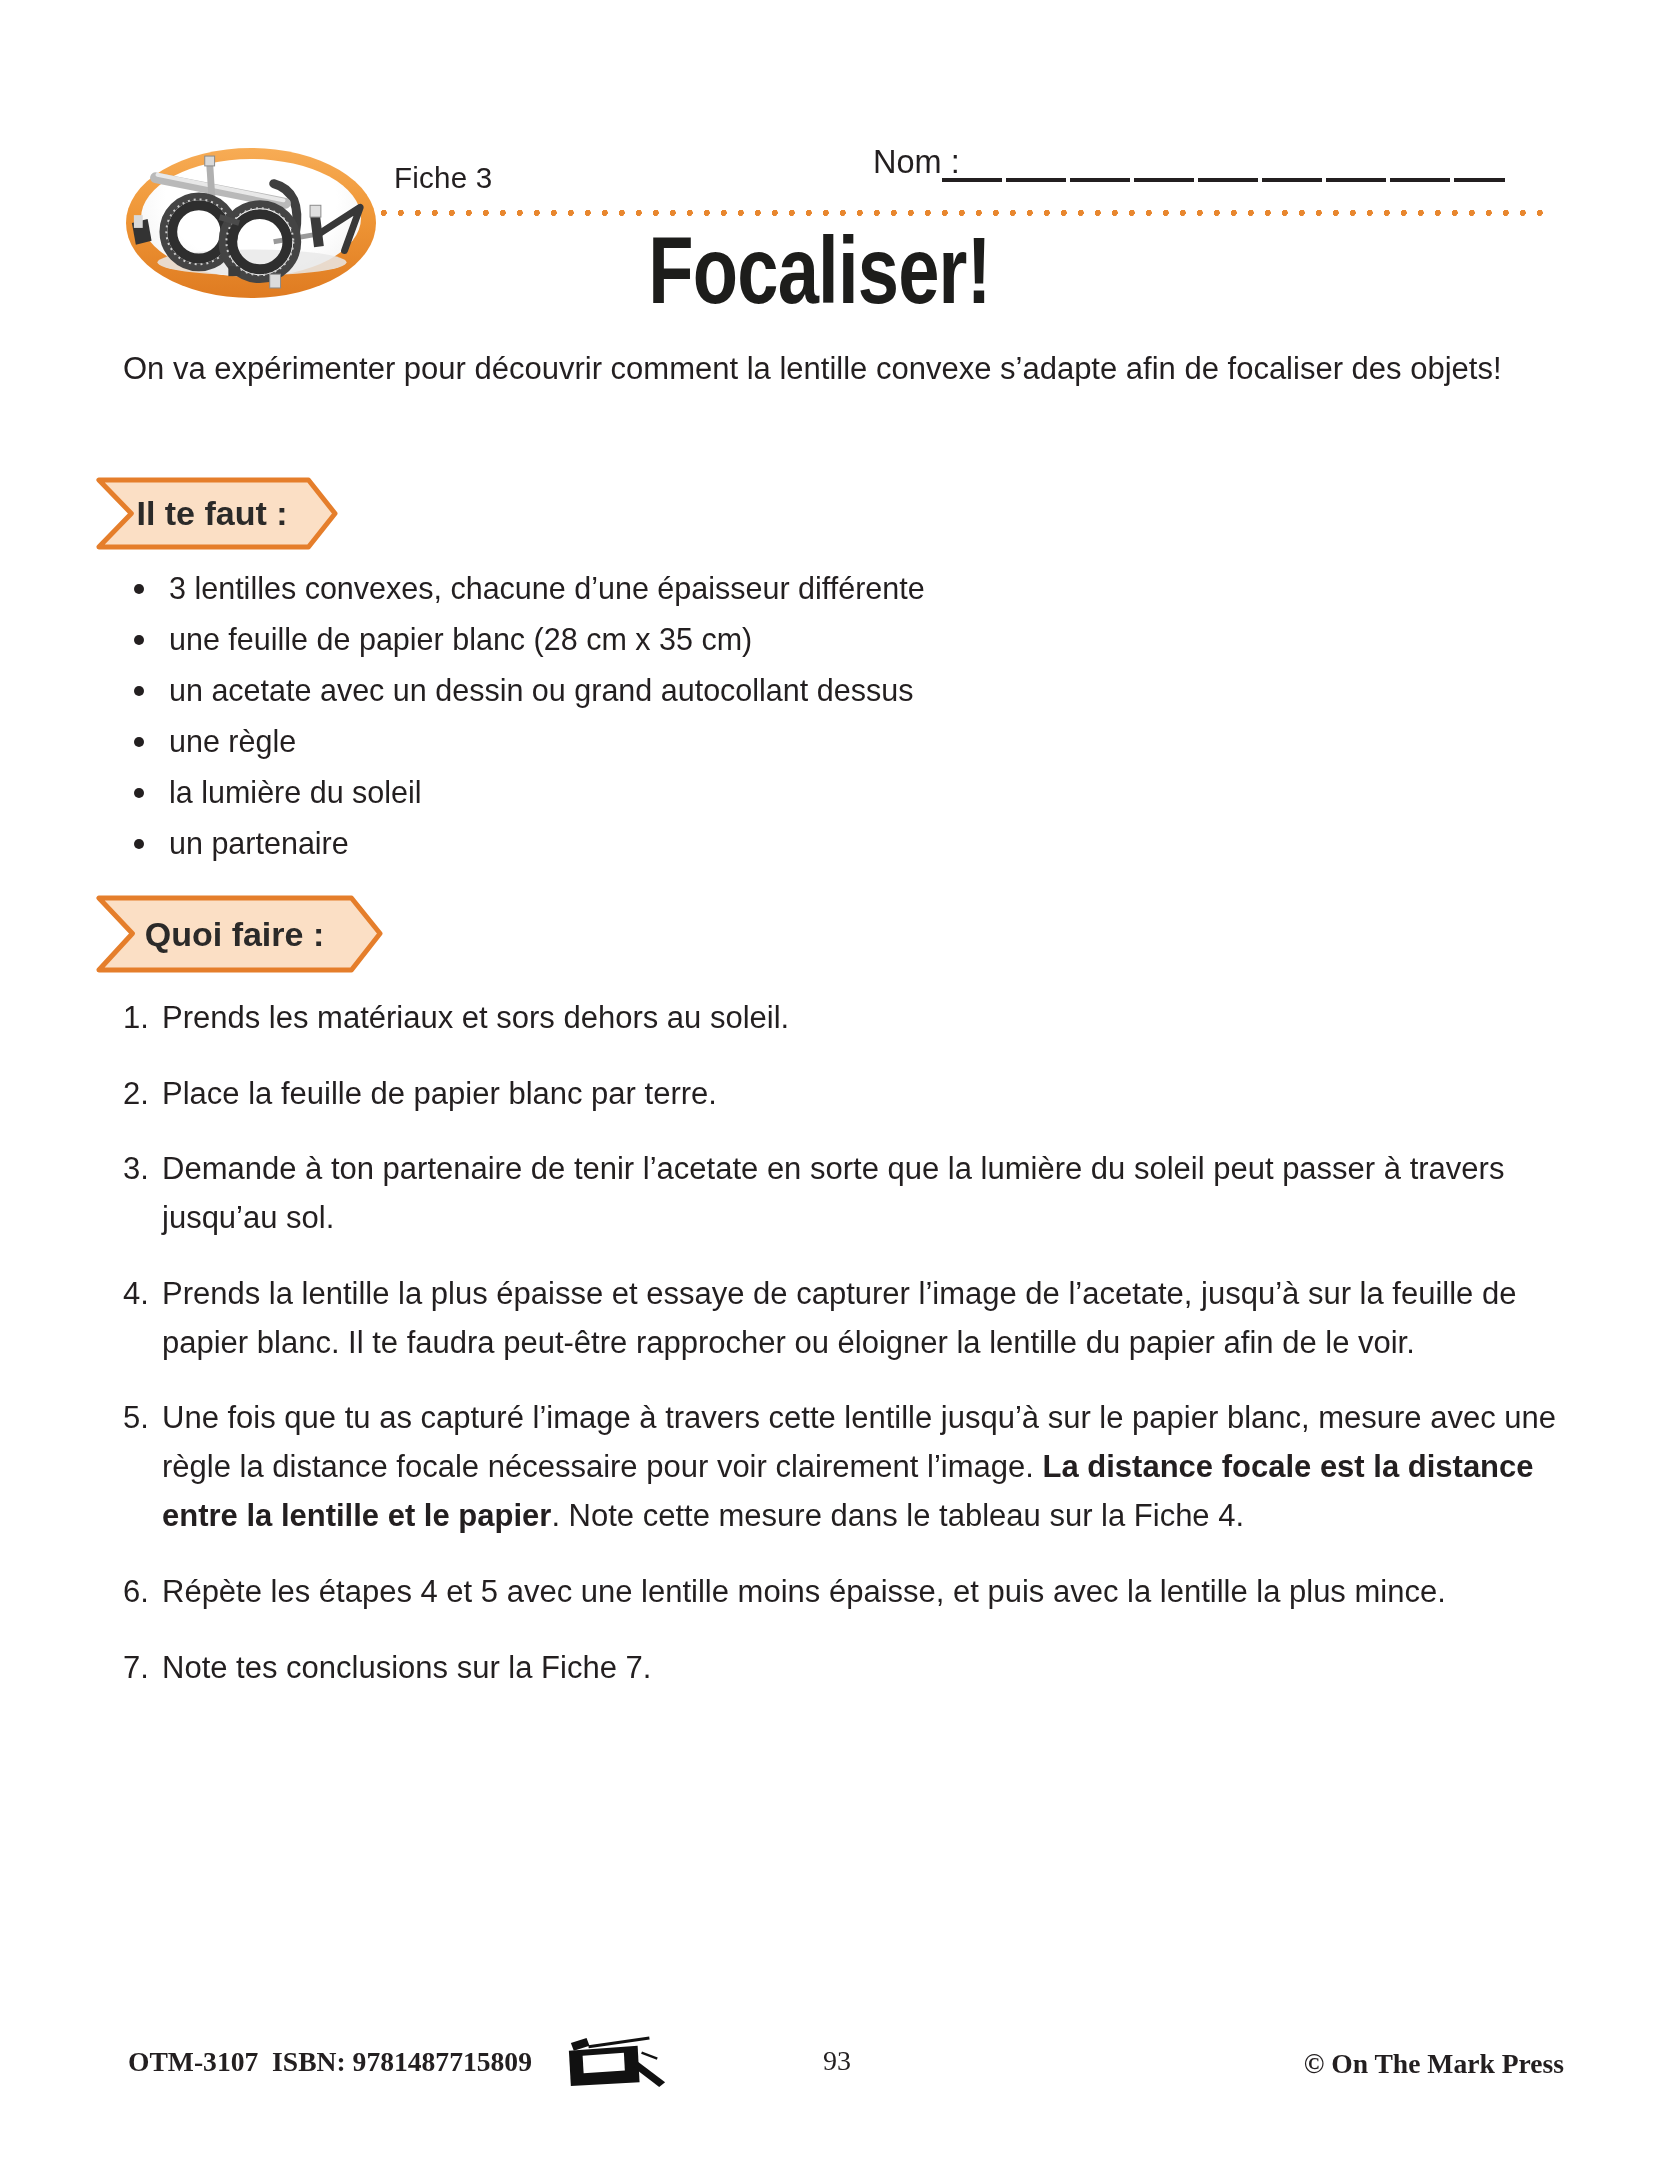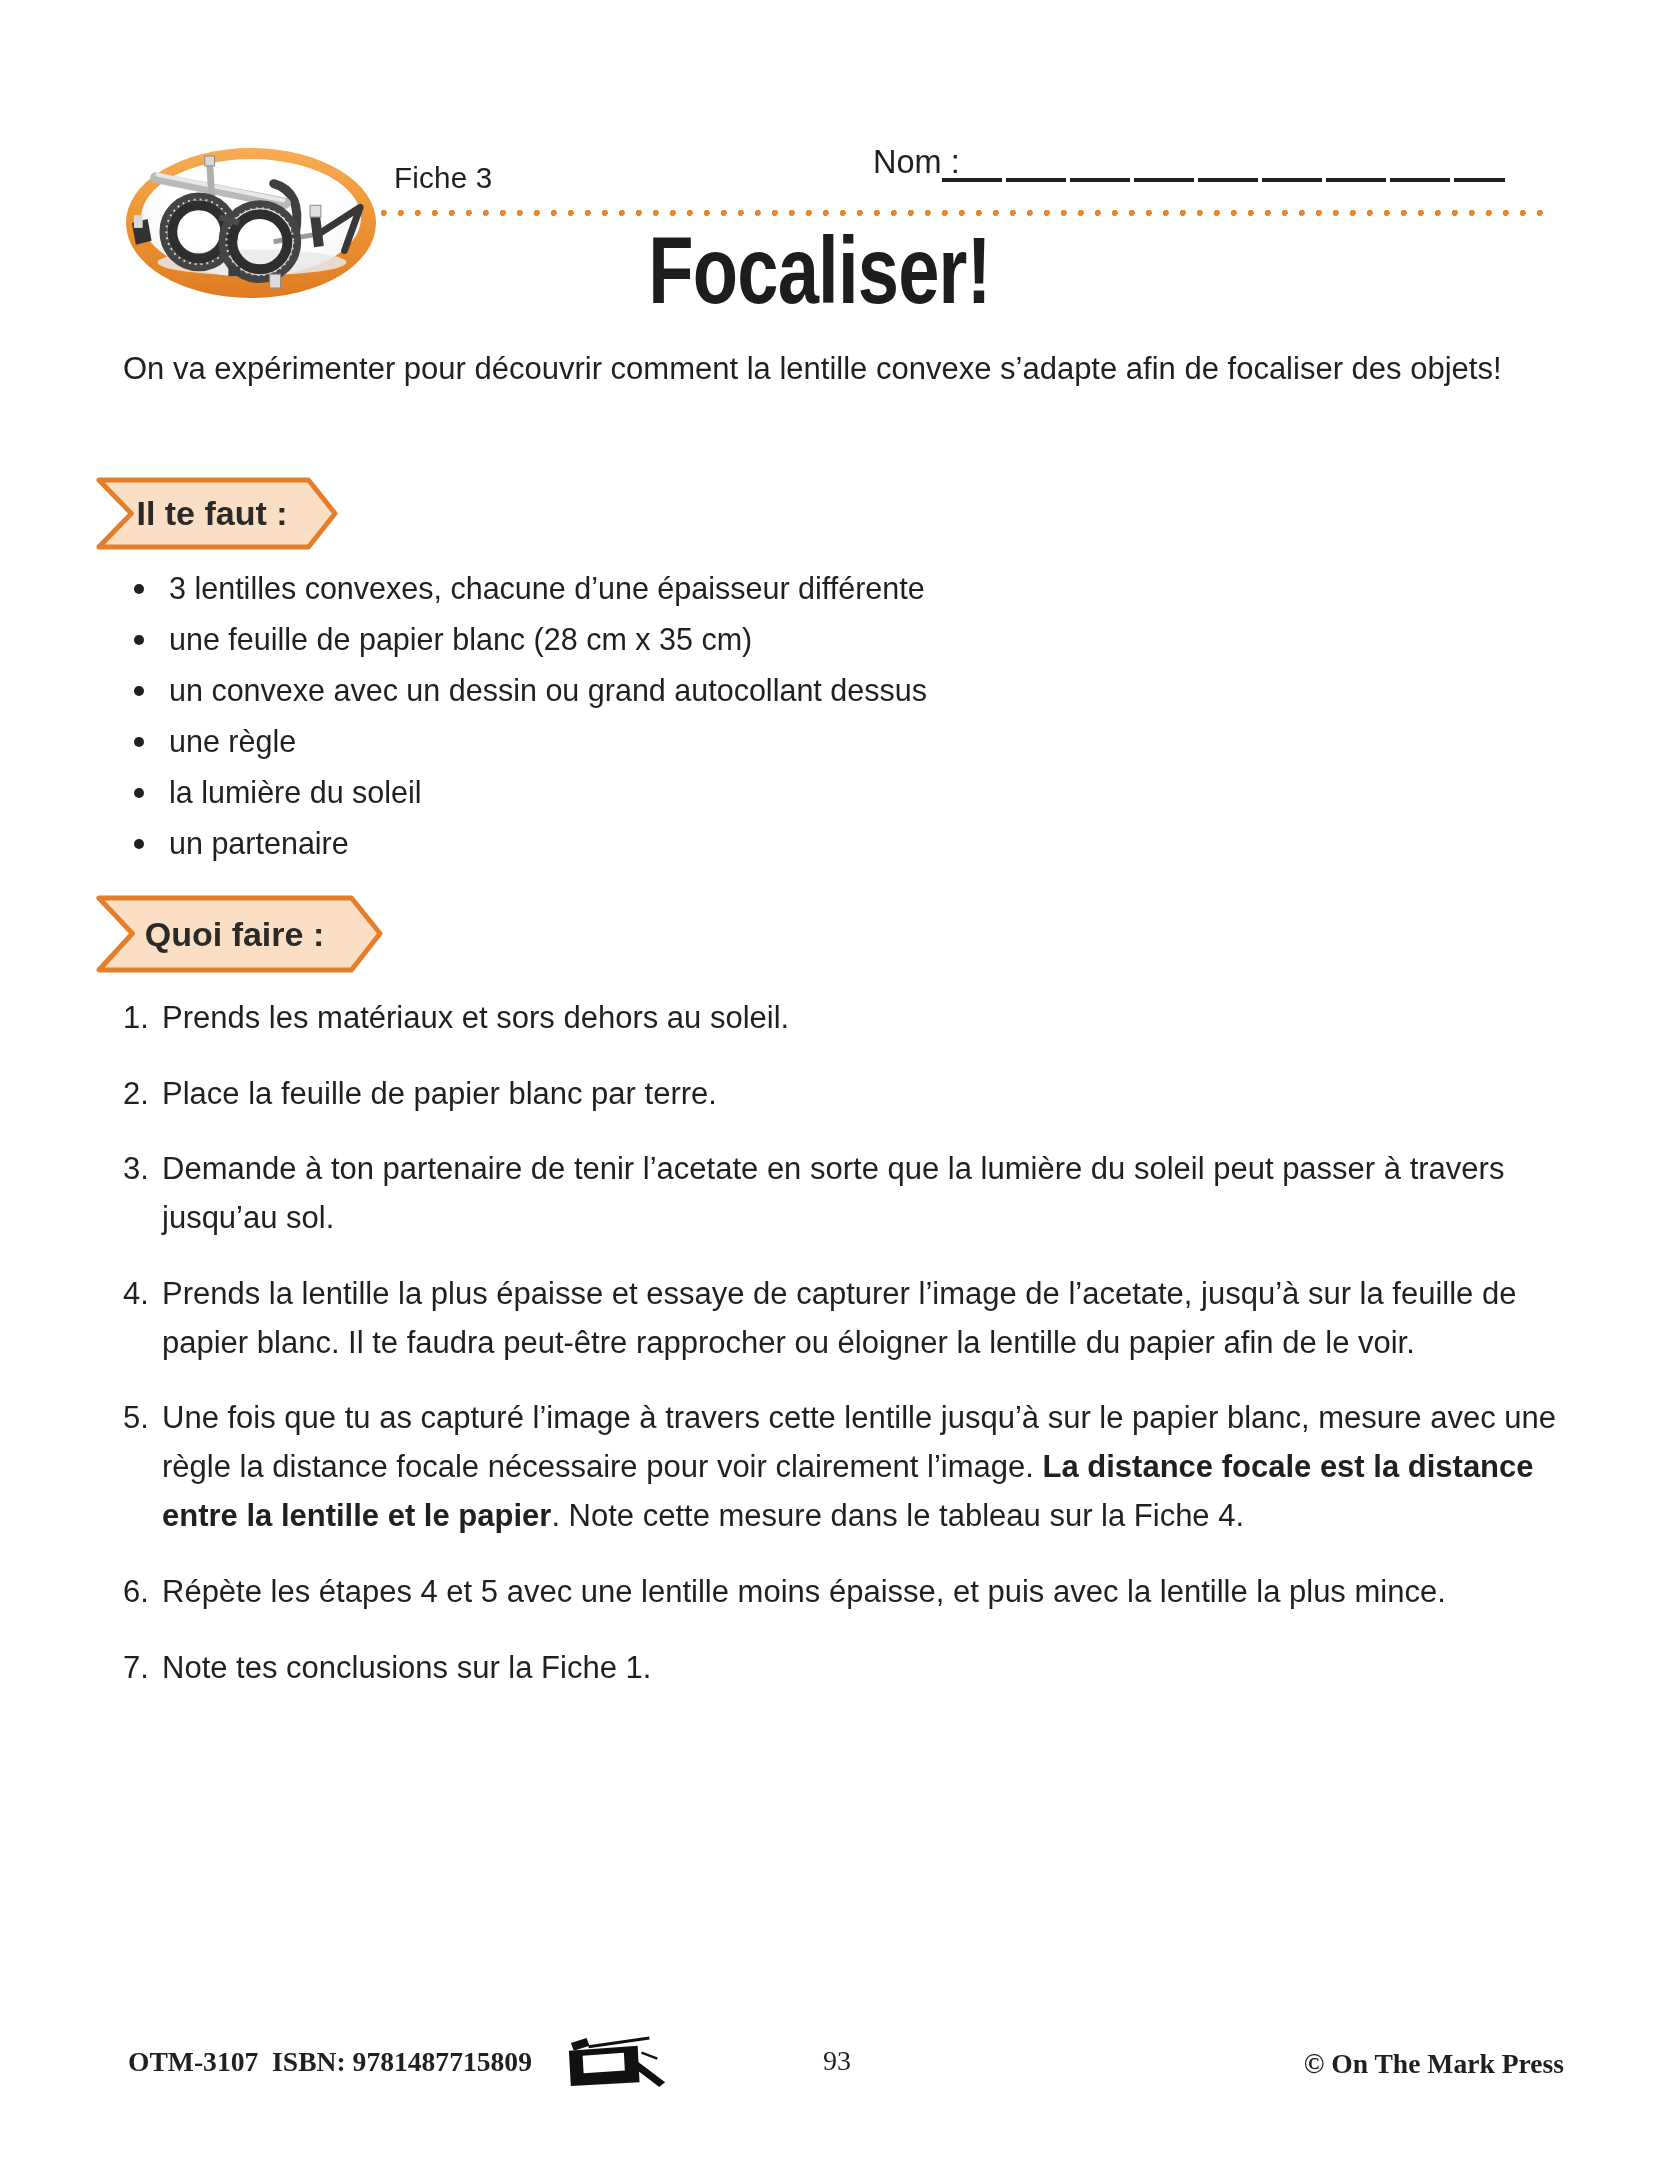--- a/index.html
+++ b/index.html
@@ -113,41 +113,41 @@
   <div class="badge badge-materials">
     <svg width="248" height="73" viewBox="0 0 252 74">
       <polygon points="8,3 221,3 248,37 221,71 8,71 41,37" fill="#FBDFC5" stroke="#E57E2B" stroke-width="5" stroke-linejoin="round"></polygon>
     </svg>
     <span class="badge-label">Il te faut :</span>
   </div>
 
   <ul class="materials">
       <li>3 lentilles convexes, chacune d’une épaisseur différente</li>
       <li>une feuille de papier blanc (28 cm x 35 cm)</li>
-      <li>un convexe avec un dessin ou grand autocollant dessus</li>
+      <li>un acetate avec un dessin ou grand autocollant dessus</li>
       <li>une règle</li>
       <li>la lumière du soleil</li>
       <li>un partenaire</li>
     </ul>
 
   <div class="badge badge-steps">
     <svg width="293" height="78" viewBox="0 0 297 79">
       <polygon points="8,3 264,3 293,39 264,76 8,76 42,39" fill="#FBDFC5" stroke="#E57E2B" stroke-width="5" stroke-linejoin="round"></polygon>
     </svg>
     <span class="badge-label">Quoi faire :</span>
   </div>
 
   <ol class="steps">
       <li class="step"><span class="step-num">1.</span><span class="step-body"><span>Prends les matériaux et sors dehors au soleil.</span></span></li>
       <li class="step"><span class="step-num">2.</span><span class="step-body"><span>Place la feuille de papier blanc par terre.</span></span></li>
       <li class="step"><span class="step-num">3.</span><span class="step-body"><span>Demande à ton partenaire de tenir l’acetate en sorte que la lumière du soleil peut passer à travers jusqu’au sol.</span></span></li>
       <li class="step"><span class="step-num">4.</span><span class="step-body"><span>Prends la lentille la plus épaisse et essaye de capturer l’image de l’acetate, jusqu’à sur la feuille de papier blanc. Il te faudra peut-être rapprocher ou éloigner la lentille du papier afin de le voir.</span></span></li>
       <li class="step"><span class="step-num">5.</span><span class="step-body"><span>Une fois que tu as capturé l’image à travers cette lentille jusqu’à sur le papier blanc, mesure avec une règle la distance focale nécessaire pour voir clairement l’image. </span><strong>La distance focale est la distance entre la lentille et le papier</strong><span>. Note cette mesure dans le tableau sur la Fiche 4.</span></span></li>
       <li class="step"><span class="step-num">6.</span><span class="step-body"><span>Répète les étapes 4 et 5 avec une lentille moins épaisse, et puis avec la lentille la plus mince.</span></span></li>
-      <li class="step"><span class="step-num">7.</span><span class="step-body"><span>Note tes conclusions sur la Fiche 1.</span></span></li>
+      <li class="step"><span class="step-num">7.</span><span class="step-body"><span>Note tes conclusions sur la Fiche 7.</span></span></li>
     </ol>
 
   <div class="f-left">OTM-3107  ISBN: 9781487715809</div>
   <svg class="copier" width="108" height="59" viewBox="0 0 110 60">
     <polygon points="8,8 24,3 27,11 11,16" fill="#111111"></polygon>
     <line x1="26" y1="12" x2="88" y2="3" stroke="#111111" stroke-width="3"></line>
     <line x1="80" y1="18" x2="96" y2="24" stroke="#111111" stroke-width="2.5"></line>
     <polygon points="6,16 76,11 78,48 8,52" fill="#111111"></polygon>
     <polygon points="20,21 62,18 63,36 21,39" fill="#ffffff"></polygon>
     <polygon points="76,27 104,48 98,53 72,33" fill="#111111"></polygon>

